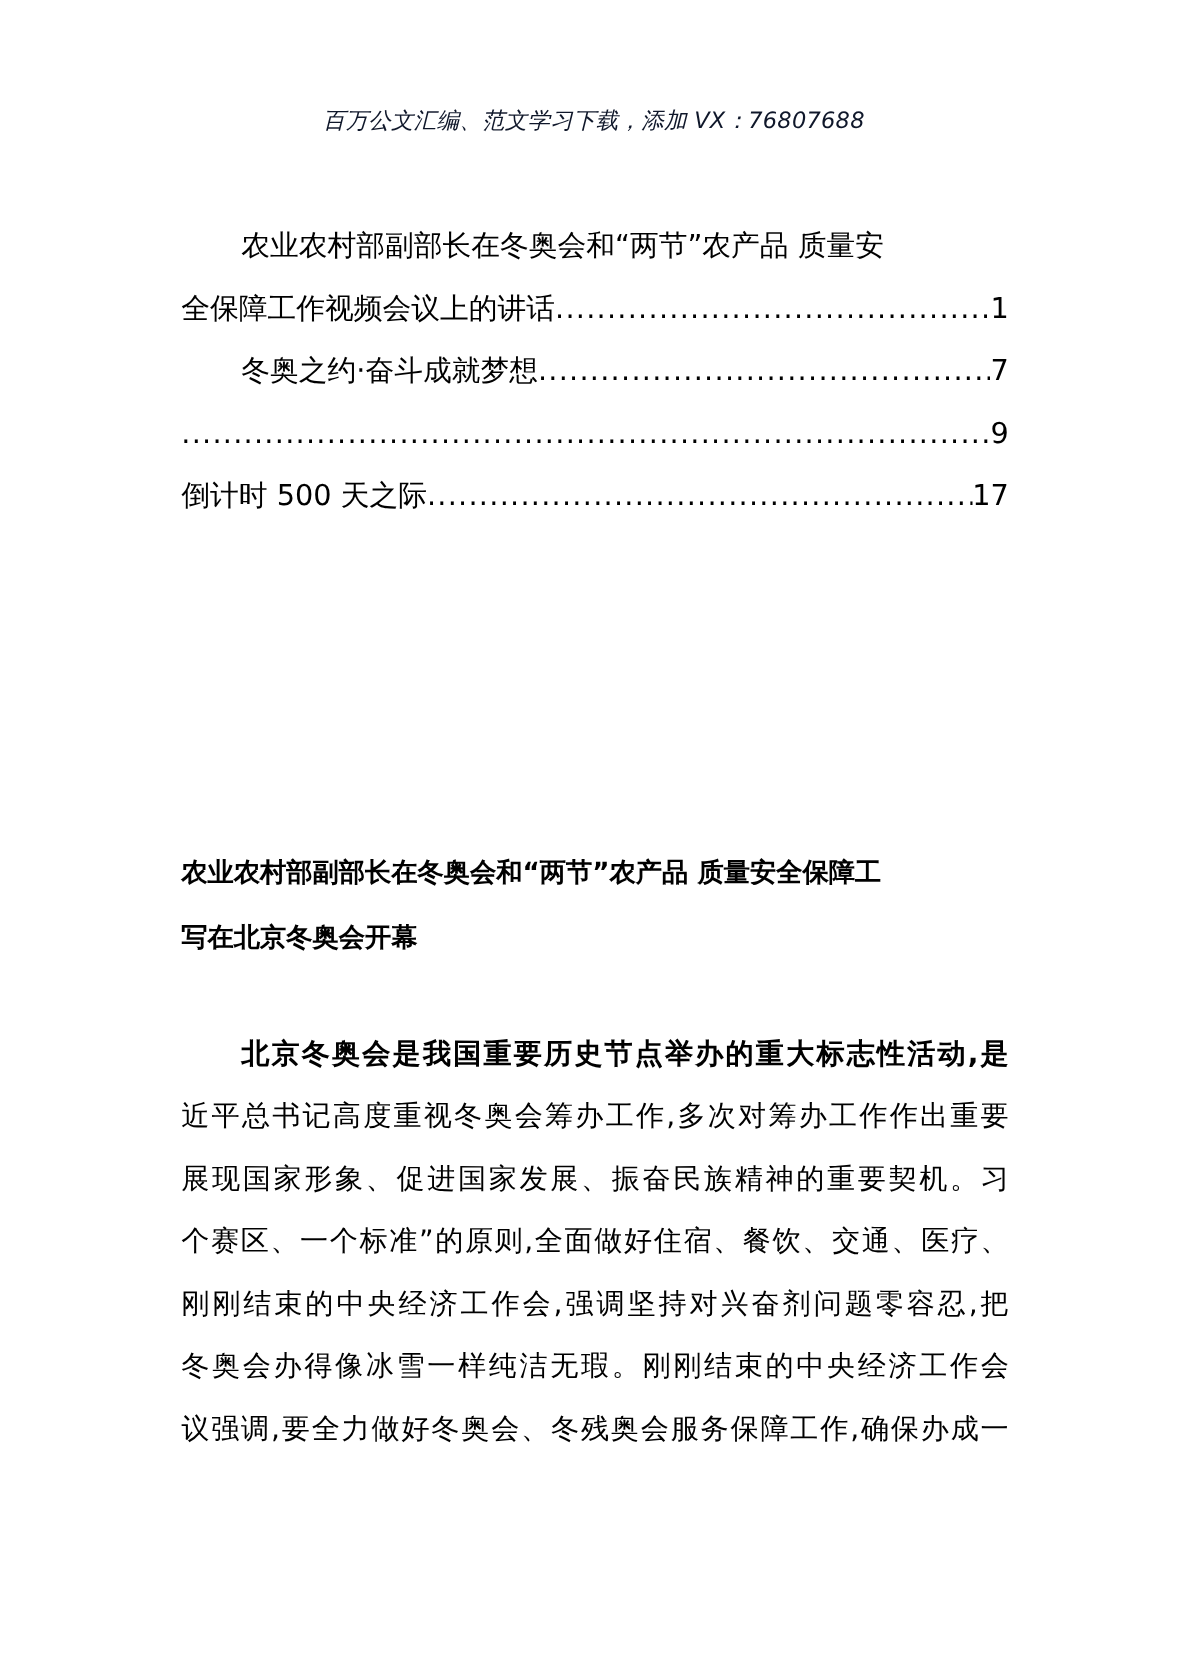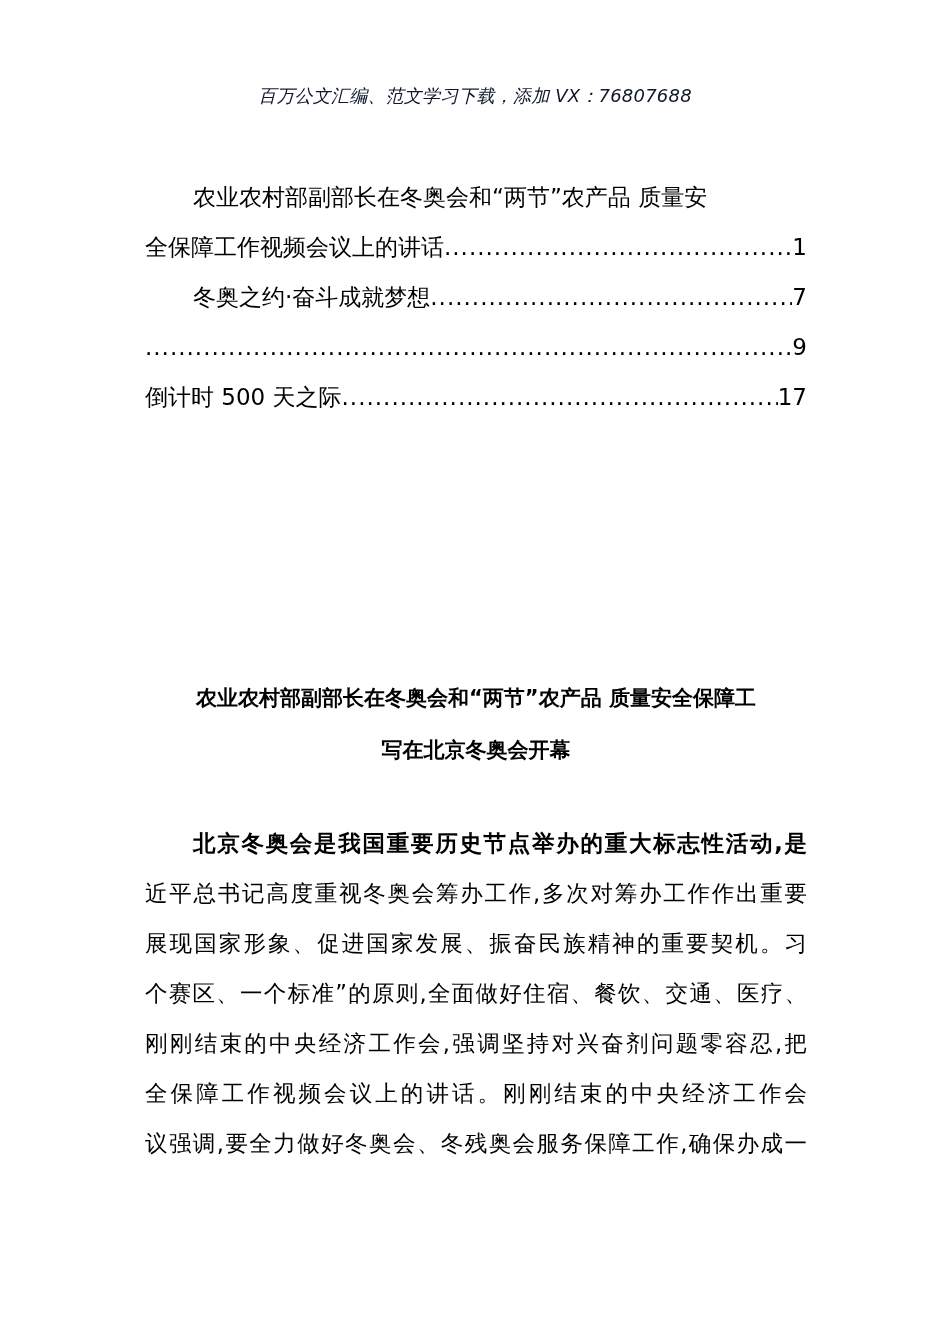--- a/index.html
+++ b/index.html
@@ -8,21 +8,21 @@
   .header { position: absolute; top: 84px; left: 0; width: 950px; text-align: center;
             font-size: 18px; color: #0f172a; letter-spacing: 0.2px; font-style: italic; }
   .toc { position: absolute; left: 145px; top: 172px; width: 662px; }
   .toc-line { height: 50px; line-height: 50px; font-size: 23px; white-space: nowrap; overflow: hidden; position: relative; }
   .indent { padding-left: 48px; }
   .leader { display: flex; align-items: flex-end; }
   .leader .t { flex: 0 0 auto; }
   .leader .dots { flex: 1 1 auto; overflow: hidden; white-space: nowrap; letter-spacing: 1px; }
   .leader .dots::before { content: "........................................................................................................................................................"; }
   .leader .pg { flex: 0 0 auto; }
-  .doc-title { position: absolute; left: 145px; top: 672px; width: 662px; text-align: center;
+  .doc-title { position: absolute; left: 145px; top: 672px; width: 662px; text-align: left;
                font-size: 21px; font-weight: bold; line-height: 52px; }
   .doc-title div { white-space: nowrap; }
   .body-text { position: absolute; left: 145px; top: 818px; width: 662px; }
   .body-line { height: 50px; line-height: 50px; font-size: 22.5px; white-space: nowrap; overflow: hidden; text-align: justify; text-align-last: justify; }
   .body-line.first { padding-left: 48px; font-weight: bold; }
 </style>
 </head>
 <body>
 
 <div class="header">百万公文汇编、范文学习下载，添加 VX：76807688</div>
@@ -61,15 +61,15 @@
   <div>农业农村部副部长在冬奥会和“两节”农产品 质量安全保障工</div>
   <div>写在北京冬奥会开幕</div>
 </div>
 
 <div class="body-text">
   <div class="body-line first">北京冬奥会是我国重要历史节点举办的重大标志性活动,是</div>
   <div class="body-line">近平总书记高度重视冬奥会筹办工作,多次对筹办工作作出重要</div>
   <div class="body-line">展现国家形象、促进国家发展、振奋民族精神的重要契机。习</div>
   <div class="body-line">个赛区、一个标准”的原则,全面做好住宿、餐饮、交通、医疗、</div>
   <div class="body-line">刚刚结束的中央经济工作会,强调坚持对兴奋剂问题零容忍,把</div>
-  <div class="body-line">全保障工作视频会议上的讲话。刚刚结束的中央经济工作会</div>
+  <div class="body-line">冬奥会办得像冰雪一样纯洁无瑕。刚刚结束的中央经济工作会</div>
   <div class="body-line">议强调,要全力做好冬奥会、冬残奥会服务保障工作,确保办成一</div>
 </div>
 
 </body></html>

